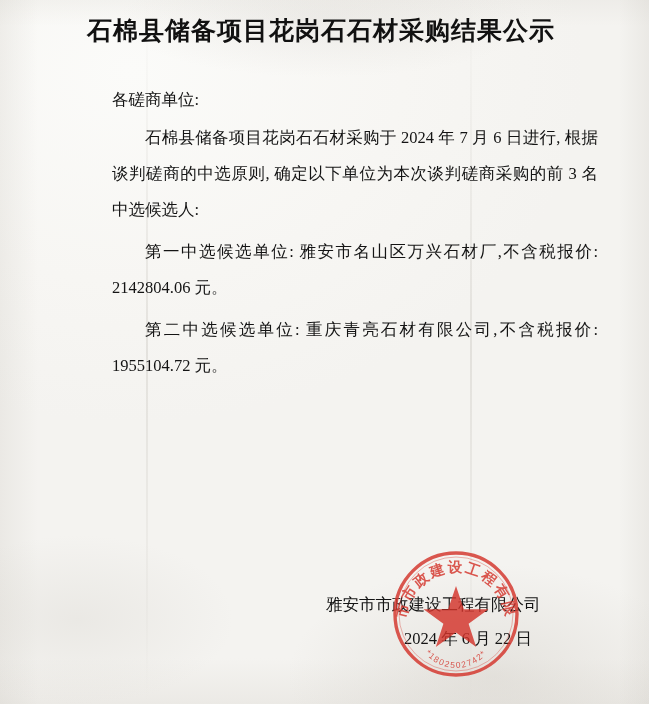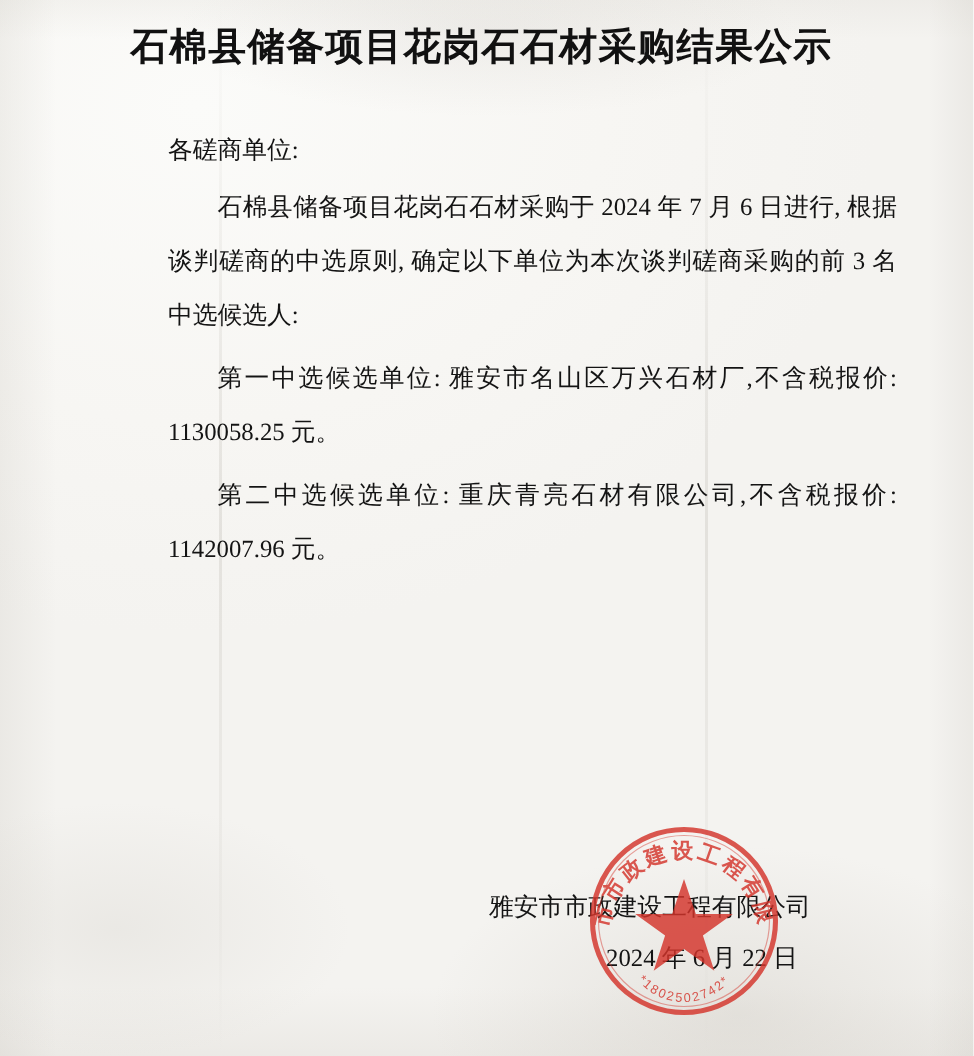--- a/index.html
+++ b/index.html
@@ -117,22 +117,22 @@
   <div class="paper-shade-a"></div>
   <div class="paper-shade-b"></div>
   <div class="crease" style="left:146px; top:0; width:2px; height:704px;"></div>
   <div class="crease" style="left:470px; top:0; width:2px; height:704px;"></div>
 
   <div class="doc-title">石棉县储备项目花岗石石材采购结果公示</div>
 
   <div class="body-text">
     <p class="para noindent">各磋商单位:</p>
     <p class="para">石棉县储备项目花岗石石材采购于 2024 年 7 月 6 日进行, 根据谈判磋商的中选原则, 确定以下单位为本次谈判磋商采购的前 3 名中选候选人:</p>
-    <p class="para gap">第一中选候选单位: 雅安市名山区万兴石材厂,不含税报价: 1130058.25 元。</p>
-    <p class="para gap">第二中选候选单位: 重庆青亮石材有限公司,不含税报价: 1142007.96 元。</p>
+    <p class="para gap">第一中选候选单位: 雅安市名山区万兴石材厂,不含税报价: 2142804.06 元。</p>
+    <p class="para gap">第二中选候选单位: 重庆青亮石材有限公司,不含税报价: 1955104.72 元。</p>
   </div>
 
   <div class="signature-block">
     <div class="sig-line">雅安市市政建设工程有限公司</div>
     <div class="sig-line date">2024 年 6 月 22 日</div>
   </div>
 
   <svg class="seal" viewBox="0 0 132 132">
     <g opacity="0.82">
       <circle cx="66" cy="66" r="61" fill="none" stroke="#d4342b" stroke-width="3.4"></circle>

